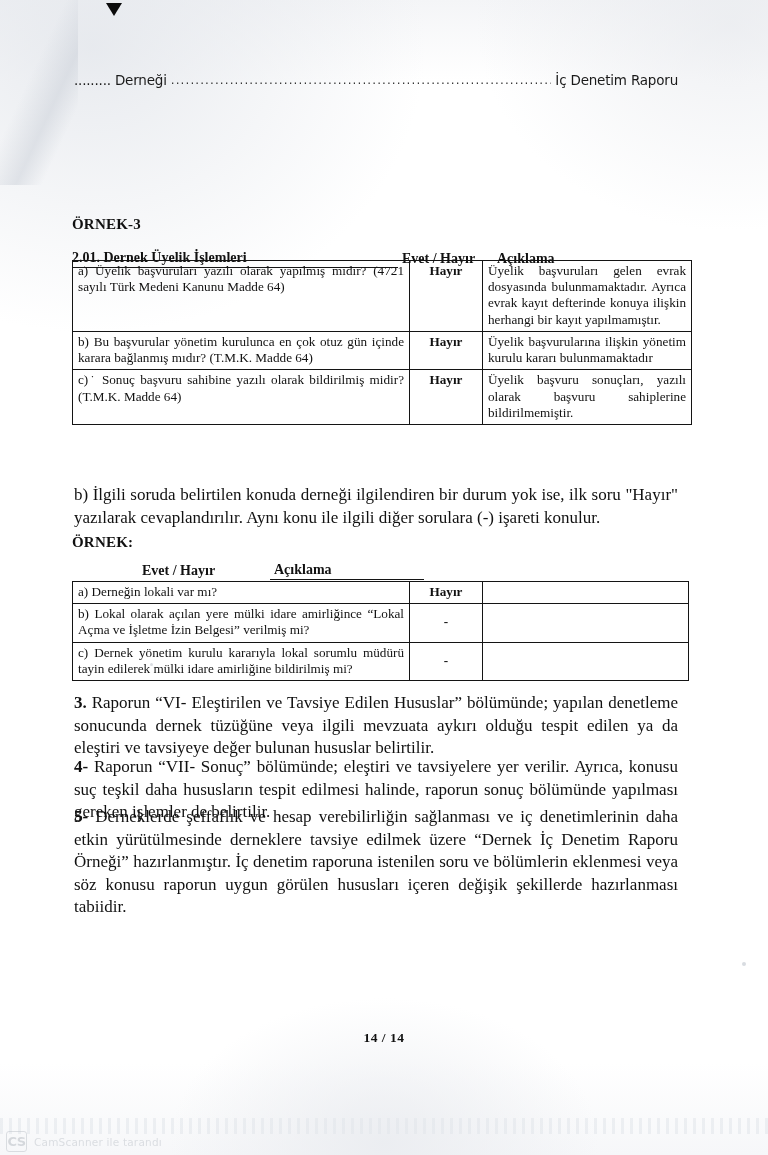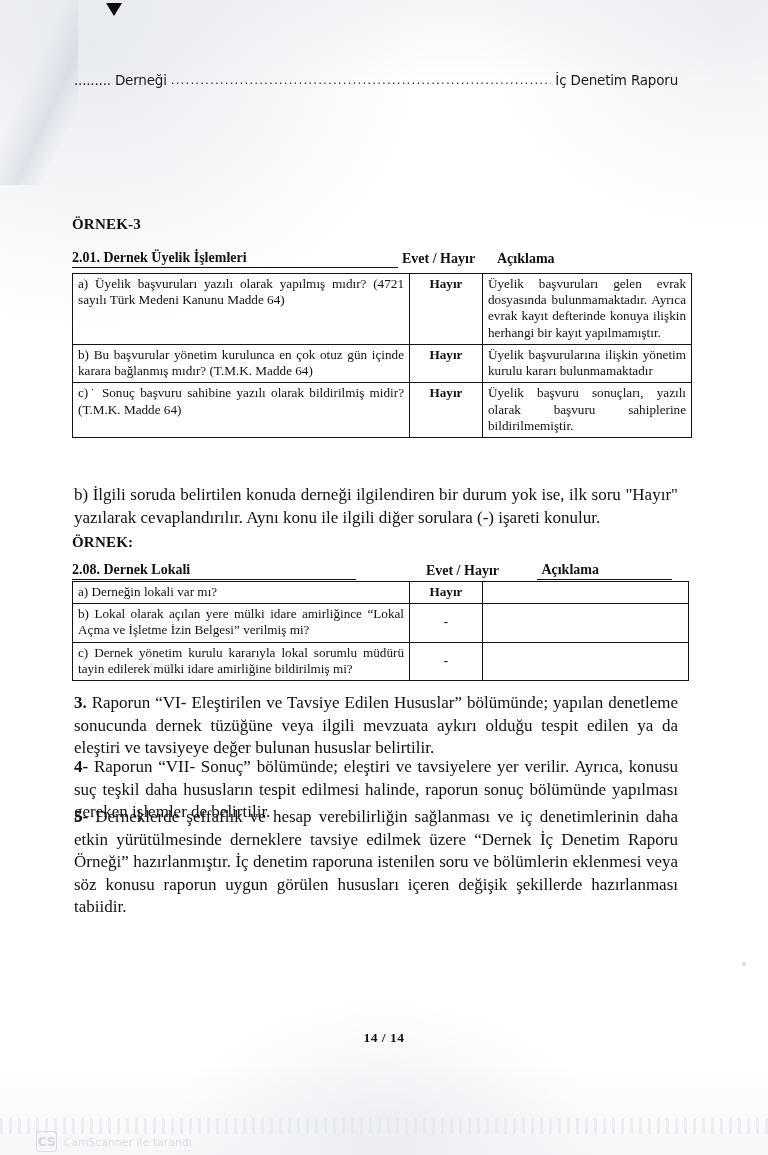--- a/index.html
+++ b/index.html
@@ -145,21 +145,21 @@
   #head-208 { left: 72px; top: 561px; width: 600px; }
   #head-208 .th-title { width: 326px; }
   #head-208 .th-yn { width: 128px; padding-left: 70px; }
   #head-208 .th-exp {
     border-bottom: 1.3px solid #141414;
     width: 150px;
     text-align: left;
     padding-left: 4px;
   }
 
-  #table-201 { left: 72px; top: 273px; width: 586px; }
+  #table-201 { left: 72px; top: 260px; width: 586px; }
   #table-208 { left: 72px; top: 581px; width: 583px; }
   #table-208 .c-q  { width: 326px; }
   #table-208 .c-yn { width: 62px; }
   #table-208 .c-exp{ width: 195px; }
 
   
   p.para {
     position: absolute;
     margin: 0;
     width: 604px;
@@ -201,21 +201,20 @@
     border: 1.4px solid #c2c7cd;
     border-radius: 3px;
     display: flex;
     align-items: center;
     justify-content: center;
     font-family: "DejaVu Sans", sans-serif;
     font-size: 13px;
     font-weight: bold;
     color: #b9bec5;
     letter-spacing: -0.5px;
-    margin-left: 30px;
   }
   .watermark .cs-text {
     font-family: "DejaVu Sans", sans-serif;
     font-size: 10.5px;
     color: #c3c8ce;
     letter-spacing: 0.2px;
   }
   .wm-noise {
     position: absolute;
     left: 0;
@@ -277,21 +276,20 @@
       <td class="c-exp">Üyelik başvuru sonuçları, yazılı olarak başvuru sahiplerine bildirilmemiştir.</td>
     </tr>
   </tbody>
     </table>
 
   <p class="para" id="para-b">b) İlgili soruda belirtilen konuda derneği ilgilendiren bir durum yok ise,  ilk soru "Hayır" yazılarak cevaplandırılır. Aynı konu ile ilgili diğer sorulara (-) işareti konulur.</p>
 
   <div class="ornek-label" id="ornek-label2">ÖRNEK:</div>
 
   <div class="tab-head" id="head-208">
-    <span class="th-title">2.08. Dernek Lokali</span>
     <span class="th-yn">Evet / Hayır</span>
     <span class="th-exp">Açıklama</span>
   </div>
 
   <table class="qtab" id="table-208">
     <tbody>
         <tr>
       <td class="c-q">a) Derneğin lokali var mı?</td>
       <td class="c-yn mid">Hayır</td>
       <td class="c-exp"></td>

